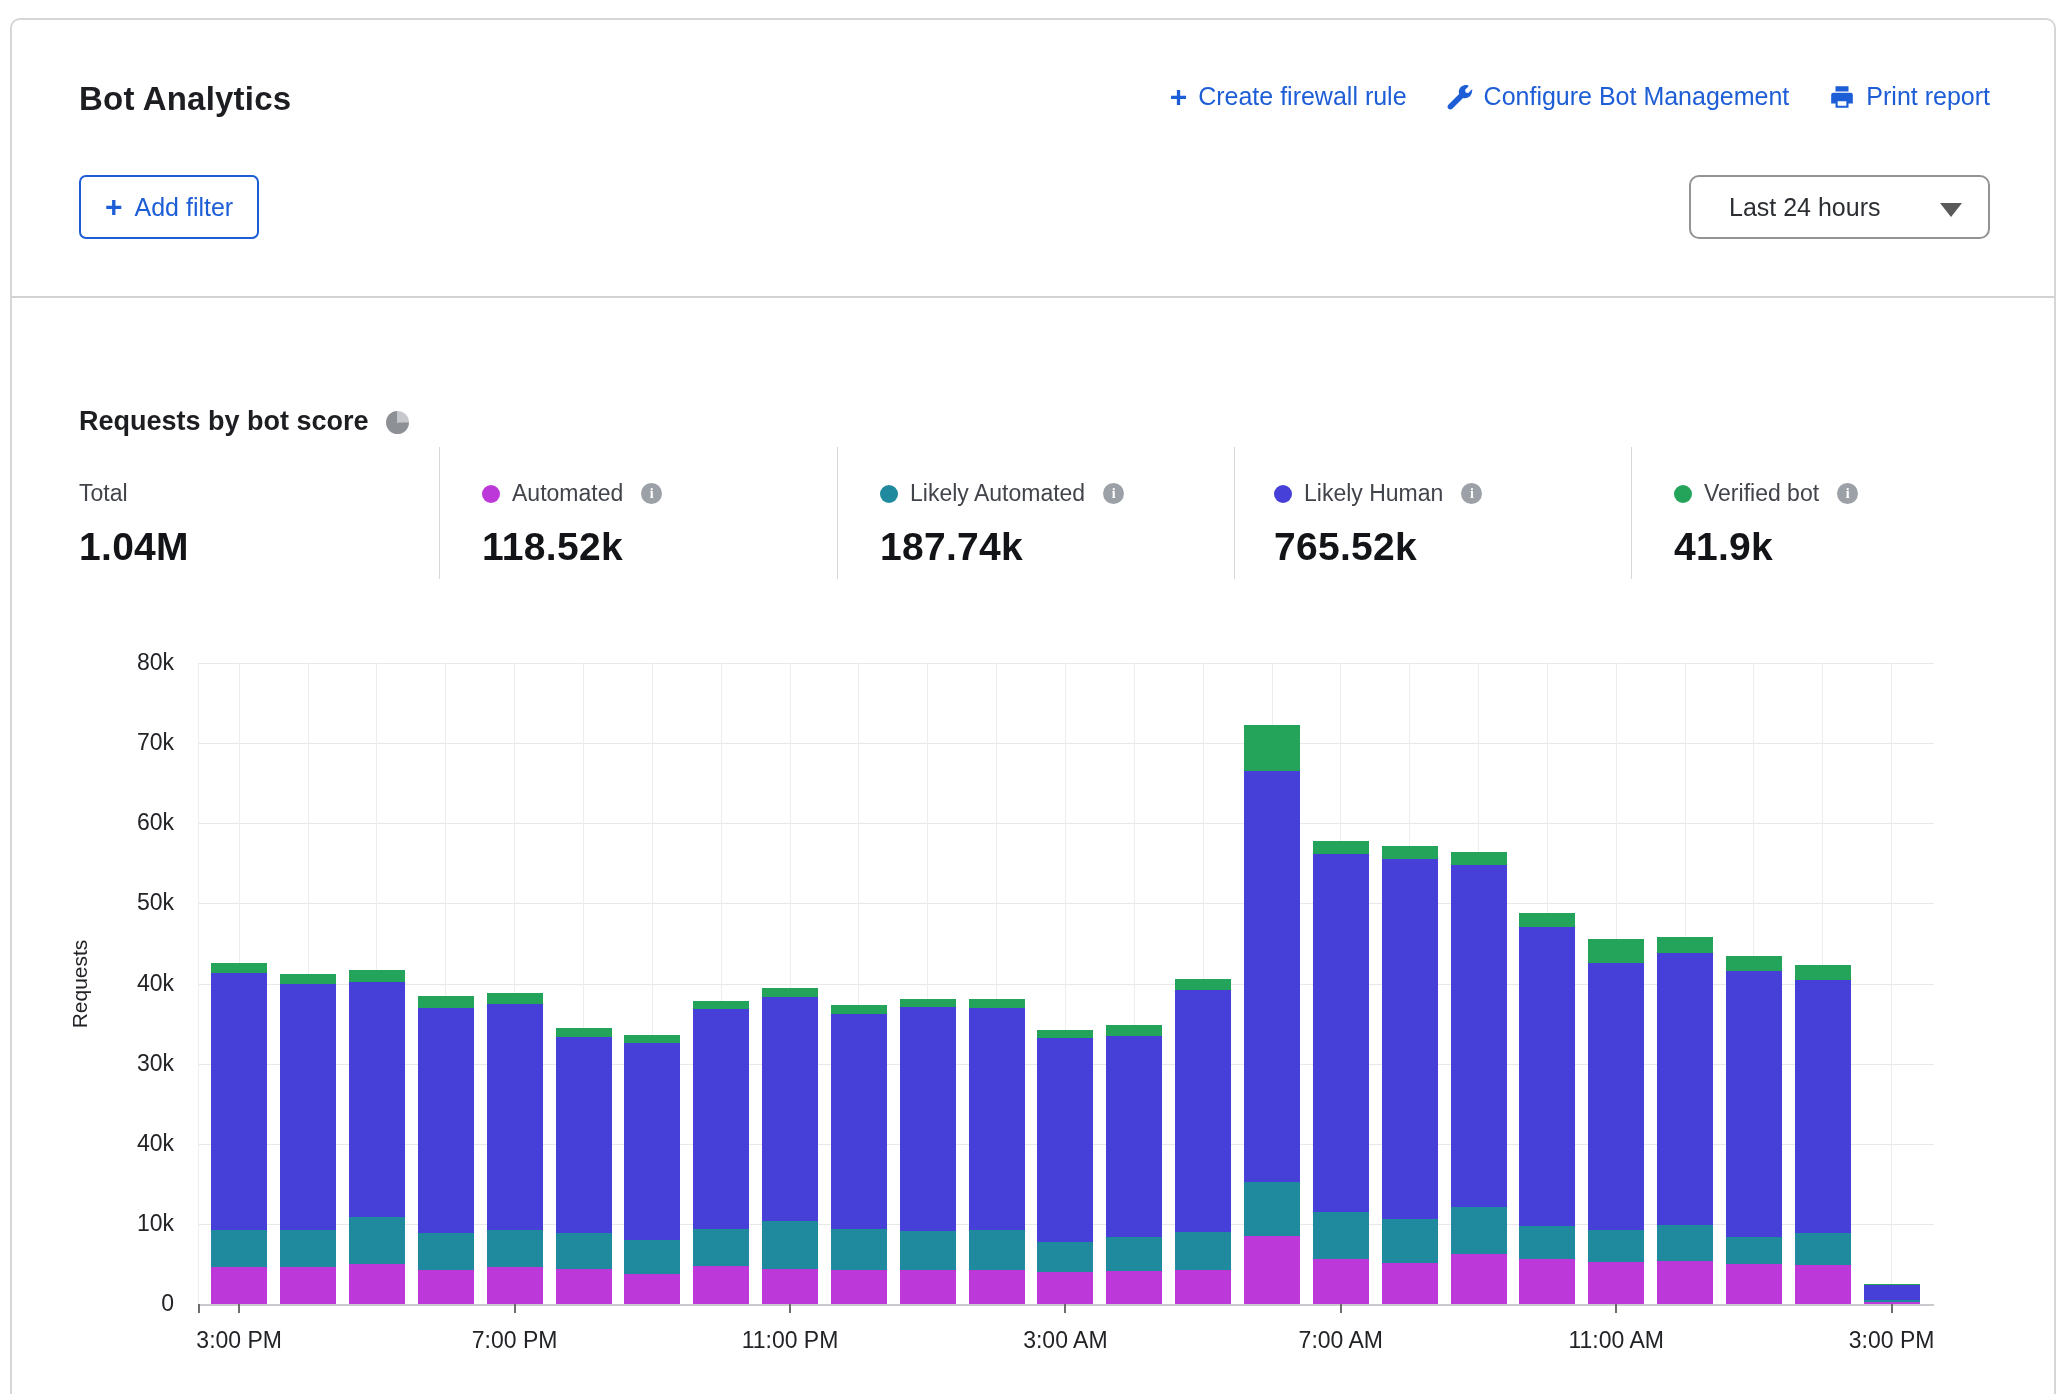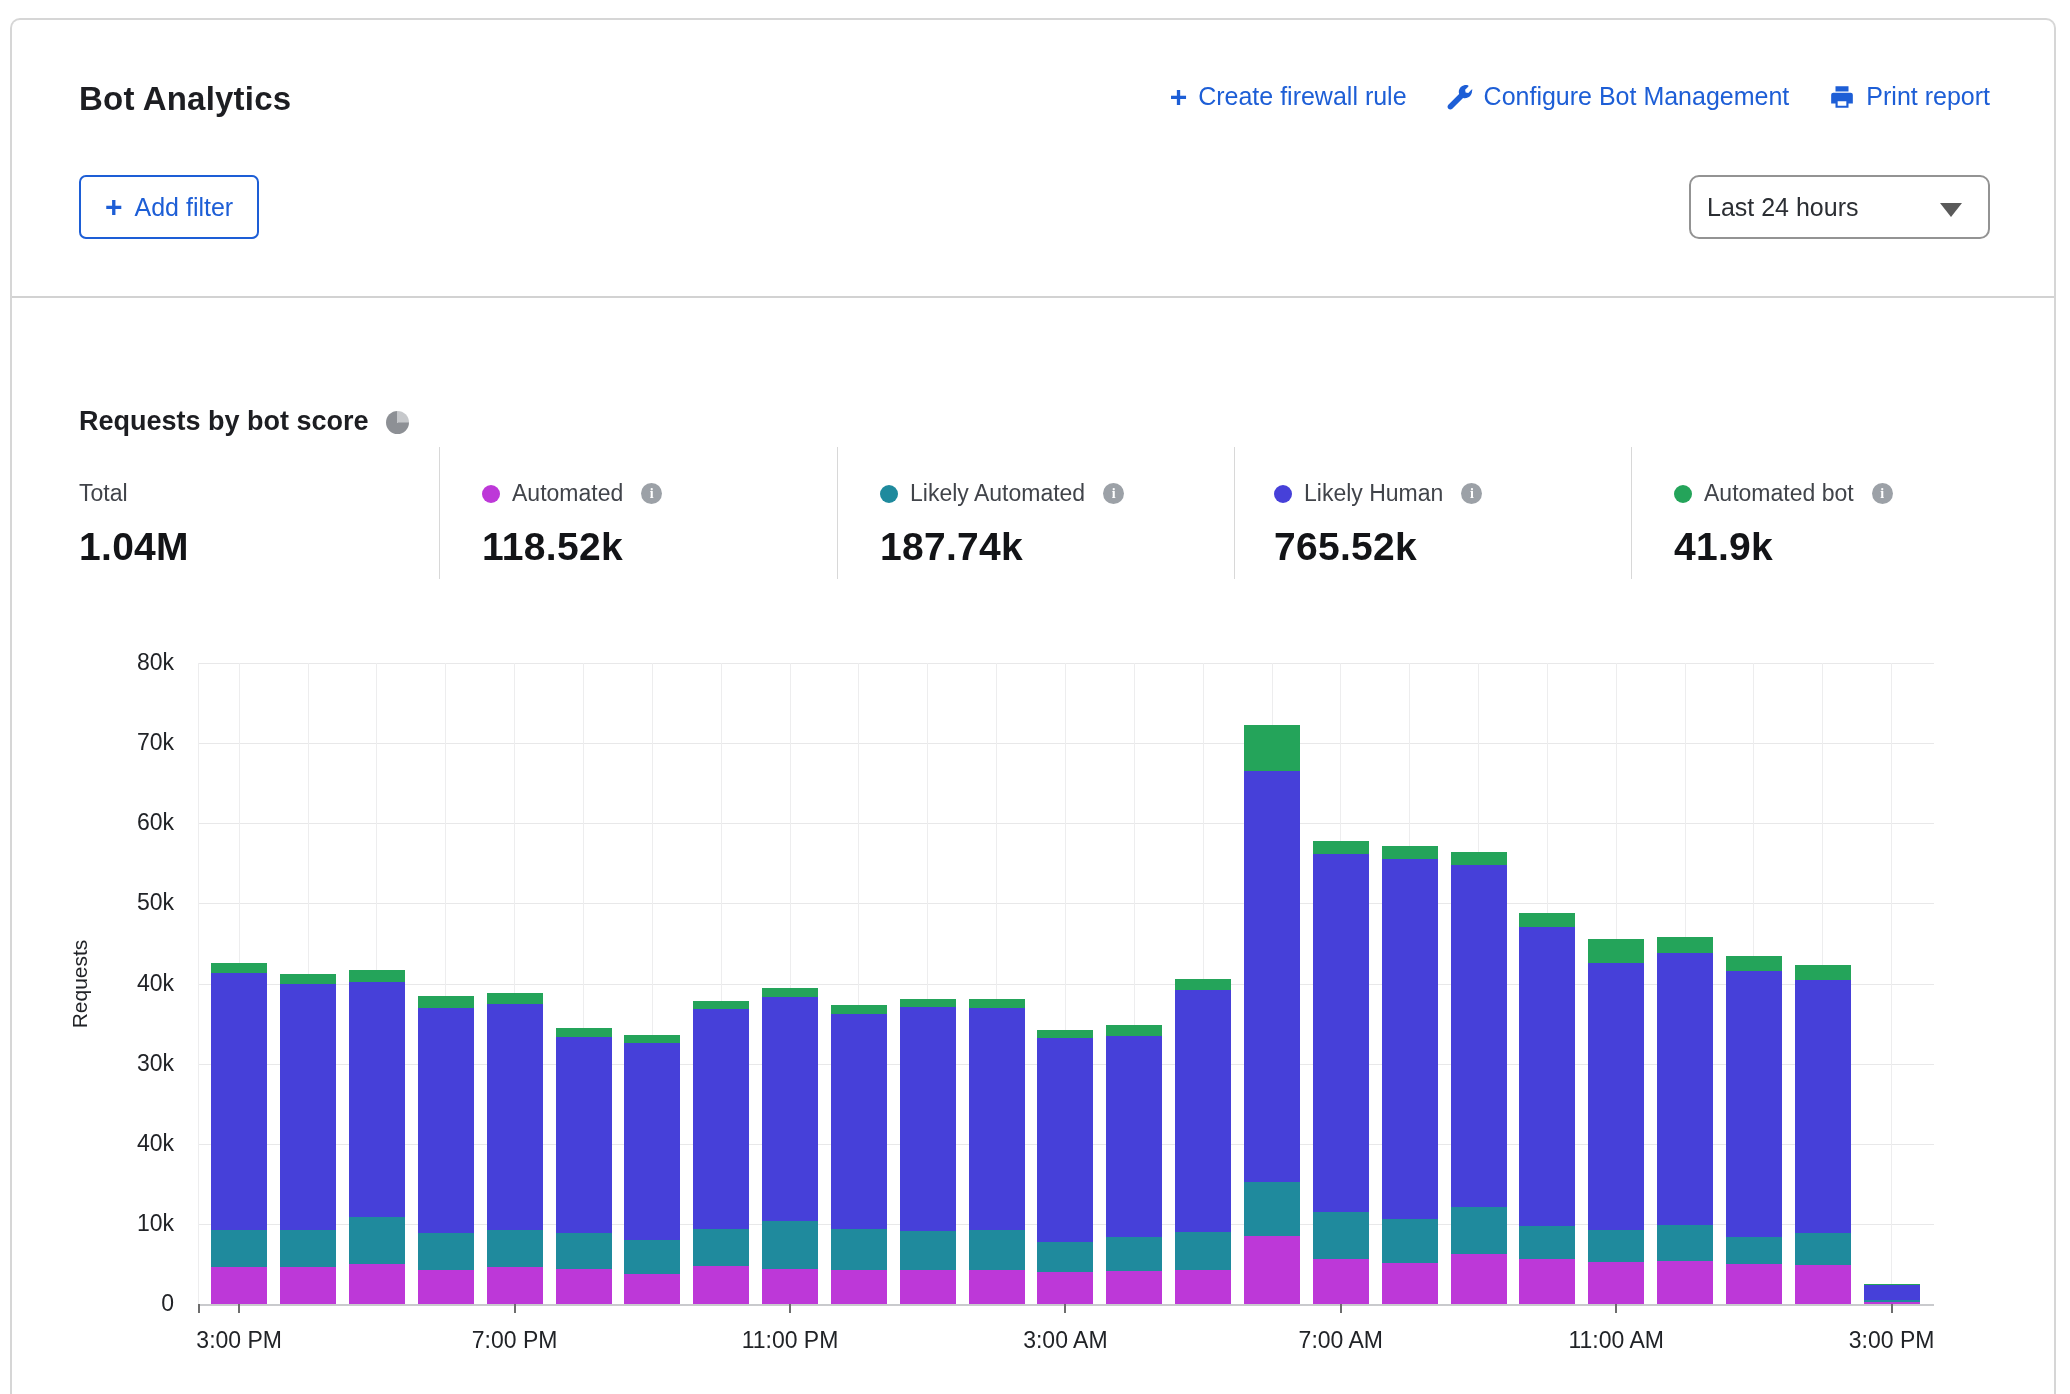--- a/index.html
+++ b/index.html
@@ -21,21 +21,21 @@
   .add-filter{
     position:absolute;left:67px;top:155px;height:64px;display:inline-flex;align-items:center;gap:12px;
     padding:0 24px;border:2px solid #1d5ed6;border-radius:7px;background:#fff;color:#1d5ed6;
     font-size:25px;cursor:pointer;box-sizing:border-box;
   }
   .add-filter .plus{font-size:30px;font-weight:600;line-height:24px;}
   .time-select{
     position:absolute;right:64px;top:155px;width:301px;height:64px;border:2px solid #939393;border-radius:10px;
     background:#fff;display:flex;align-items:center;box-sizing:border-box;cursor:pointer;
   }
-  .time-select .sel-label{margin-left:16px;font-size:25px;color:#2b2e33;}
+  .time-select .sel-label{margin-left:38px;font-size:25px;color:#2b2e33;}
   .caret{position:absolute;right:26px;top:26px;width:0;height:0;border-left:11px solid transparent;border-right:11px solid transparent;border-top:14px solid #5a5a5a;}
   .card-divider{position:absolute;left:0;top:276px;width:100%;height:2px;background:#d2d2d2;}
   
   .section-heading{position:absolute;left:67px;top:386px;font-size:27px;font-weight:700;color:#1d1e22;display:flex;align-items:center;gap:17px;}
   .pie-icon{width:23px;height:23px;border-radius:50%;background:conic-gradient(#c6c8cb 0deg 88deg,#8d9095 92deg 360deg);margin-top:2px;}
   
   .stat-divider{position:absolute;top:427px;width:1px;height:132px;background:#d8d8d8;}
   .stat-label{position:absolute;top:452px;font-size:23px;color:#41444a;display:flex;align-items:center;gap:12px;white-space:nowrap;margin-top:8px;}
   .stat-value{position:absolute;top:505px;font-size:39px;font-weight:700;color:#131417;letter-spacing:.3px;}
   .dot{width:18px;height:18px;border-radius:50%;flex:0 0 auto;}
@@ -122,21 +122,21 @@
           </div>
           <div class="stat-value" style="left: 868px;">187.74k</div>
           <div class="stat-label" style="left: 1262px;">
             <span class="dot" style="background: rgb(70, 64, 217);"></span>
             <span>Likely Human</span>
             <span class="info-icon">i</span>
           </div>
           <div class="stat-value" style="left: 1262px; text-align: right;">765.52k</div>
           <div class="stat-label" style="left: 1662px;">
             <span class="dot" style="background: rgb(36, 164, 90);"></span>
-            <span>Automated bot</span>
+            <span>Verified bot</span>
             <span class="info-icon">i</span>
           </div>
           <div class="stat-value" style="left: 1662px;">41.9k</div>
         </div>
     </div>
 
     <div id="chart-root">
         <div class="gridline-h" style="left: 186px; width: 1736px; top: 1203.9px;"></div>
         <div class="gridline-h" style="left: 186px; width: 1736px; top: 1123.8px;"></div>
         <div class="gridline-h" style="left: 186px; width: 1736px; top: 1043.6px;"></div>

